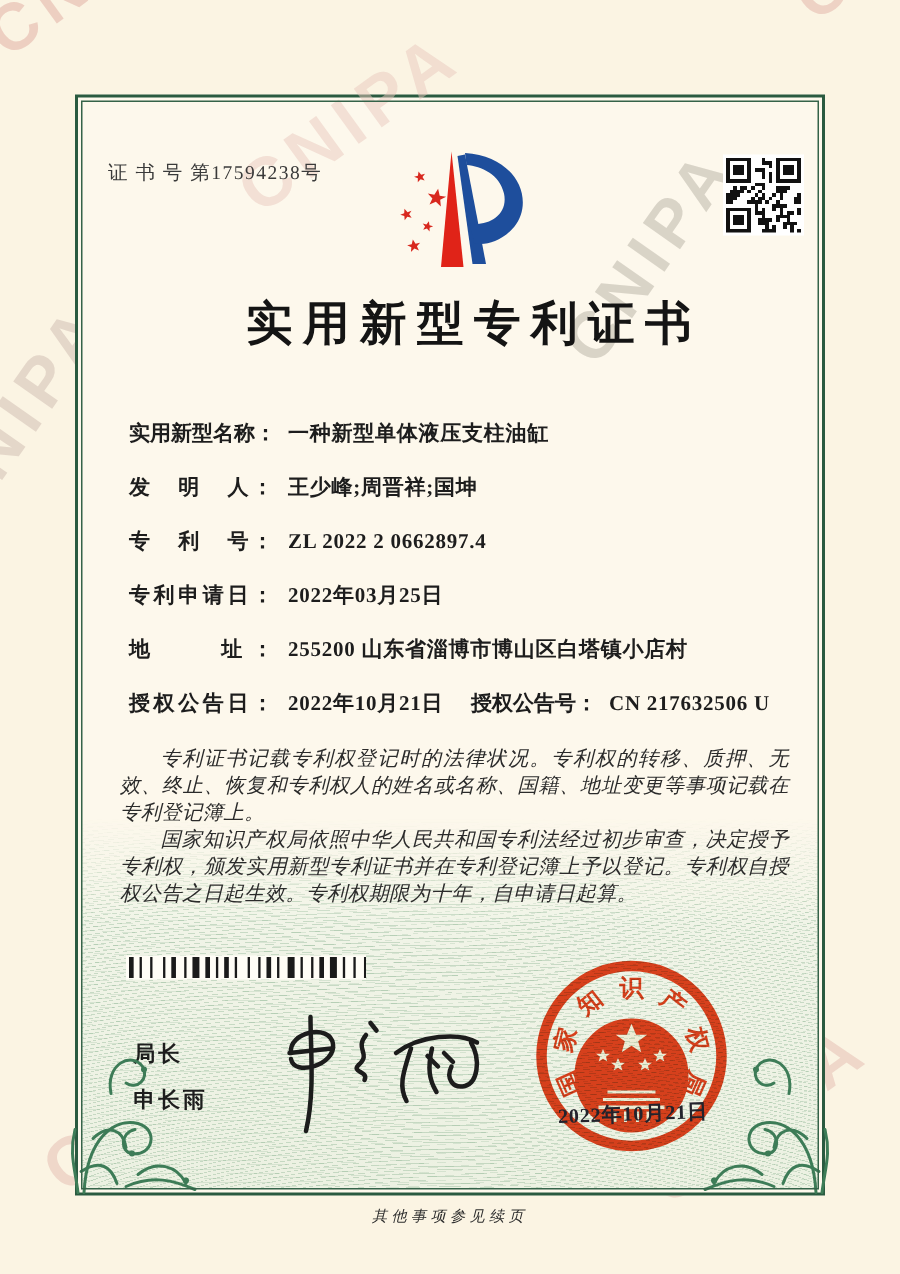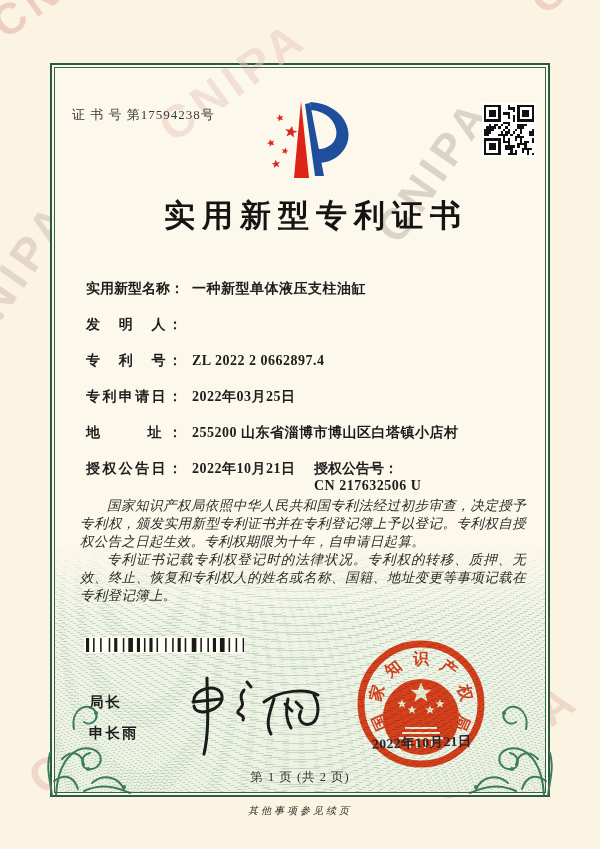--- a/index.html
+++ b/index.html
@@ -39,21 +39,21 @@
     font-size:31px; font-weight:700; letter-spacing:7px; color:#141414; margin:16px;
   }
   .fields{ position:absolute; left:34px; top:183px; width:440px; z-index:2; font-size:14px;margin-top:32px;}
   .frow{ display:flex; align-items:baseline; margin-bottom:14px; height:22px; white-space:nowrap;}
   .flabel{
     display:inline-block; width:96px; min-width:96px; font-weight:700; color:#1d1d1d;
     text-align:justify; text-align-last:justify; margin-right:10px;
   }
   .fvalue{ font-weight:700; color:#1d1d1d; letter-spacing:.5px;}
   .pair1{ display:flex; align-items:baseline; width:228px; min-width:228px;}
-  .pair2{ display:flex; align-items:flex-start;flex-direction:column;}
+  .pair2{ display:flex; align-items:flex-end;}
   .pair2 .flabel{ width:82px; min-width:82px; }
   .body-text{
     position:absolute; left:28px; top:432px; width:446px; z-index:2;
     font-size:13.5px; line-height:18px; font-style:italic; color:#2b2b2b;
     text-align:justify;
   }
   .body-text p{ margin:0; text-indent:2em; letter-spacing:.3px;}
   .barcode{ position:absolute; left:32px; top:572px; width:160px; height:16px; background:#fffdf6; z-index:2;}
   .signer{ position:absolute; left:37px; top:618px; z-index:2; font-size:14.5px; font-weight:700; color:#1d1d1d;}
   .signer div{ margin-bottom:12px; letter-spacing:2px;margin-top:10px;}
@@ -236,20 +236,21 @@
 
     <h1 class="title">实用新型专利证书</h1>
 
     <div class="fields">
       <div class="frow">
         <span class="flabel">实用新型名称：</span>
         <span class="fvalue">一种新型单体液压支柱油缸</span>
       </div>
       <div class="frow">
         <span class="flabel">发　明　人：</span>
+        <span class="fvalue">王少峰;周晋祥;国坤</span>
       </div>
       <div class="frow">
         <span class="flabel">专　利　号：</span>
         <span class="fvalue">ZL 2022 2 0662897.4</span>
       </div>
       <div class="frow">
         <span class="flabel">专利申请日：</span>
         <span class="fvalue">2022年03月25日</span>
       </div>
       <div class="frow">
@@ -262,22 +263,22 @@
           <span class="fvalue">2022年10月21日</span>
         </span>
         <span class="pair2">
           <span class="flabel">授权公告号：</span>
           <span class="fvalue">CN 217632506 U</span>
         </span>
       </div>
     </div>
 
     <div class="body-text">
+      <p>专利证书记载专利权登记时的法律状况。专利权的转移、质押、无效、终止、恢复和专利权人的姓名或名称、国籍、地址变更等事项记载在专利登记簿上。</p>
       <p>国家知识产权局依照中华人民共和国专利法经过初步审查，决定授予专利权，颁发实用新型专利证书并在专利登记簿上予以登记。专利权自授权公告之日起生效。专利权期限为十年，自申请日起算。</p>
-      <p>专利证书记载专利权登记时的法律状况。专利权的转移、质押、无效、终止、恢复和专利权人的姓名或名称、国籍、地址变更等事项记载在专利登记簿上。</p>
     </div>
 
     <svg class="barcode" id="barcode-svg" viewBox="0 0 160 16" preserveAspectRatio="none">
         <rect x="2" y="1" width="3.1" height="14" fill="#1a1a1a"></rect>
         <rect x="9.05" y="1" width="1.55" height="14" fill="#1a1a1a"></rect>
         <rect x="16.1" y="1" width="1.55" height="14" fill="#1a1a1a"></rect>
         <rect x="24.700000000000003" y="1" width="1.55" height="14" fill="#1a1a1a"></rect>
         <rect x="30.200000000000003" y="1" width="3.1" height="14" fill="#1a1a1a"></rect>
         <rect x="38.8" y="1" width="1.55" height="14" fill="#1a1a1a"></rect>
         <rect x="44.3" y="1" width="4.65" height="14" fill="#1a1a1a"></rect>
@@ -381,17 +382,16 @@
         <path d="M44,108 C62,100 76,104 90,110"></path>
         <path d="M12,112 C10,96 6,86 10,70"></path>
       </g>
       <g fill="#3d7c57">
         <circle cx="56" cy="30" r="2"></circle>
           <circle cx="48" cy="86" r="2"></circle>
           <circle cx="84" cy="104" r="2"></circle>
       </g>
     </svg>
 
-    <div class="page-no">第 1 页 (共 2 页)</div>
   </div>
 
   <div class="continuation">其他事项参见续页</div>
 </div>
 
 </body></html>

